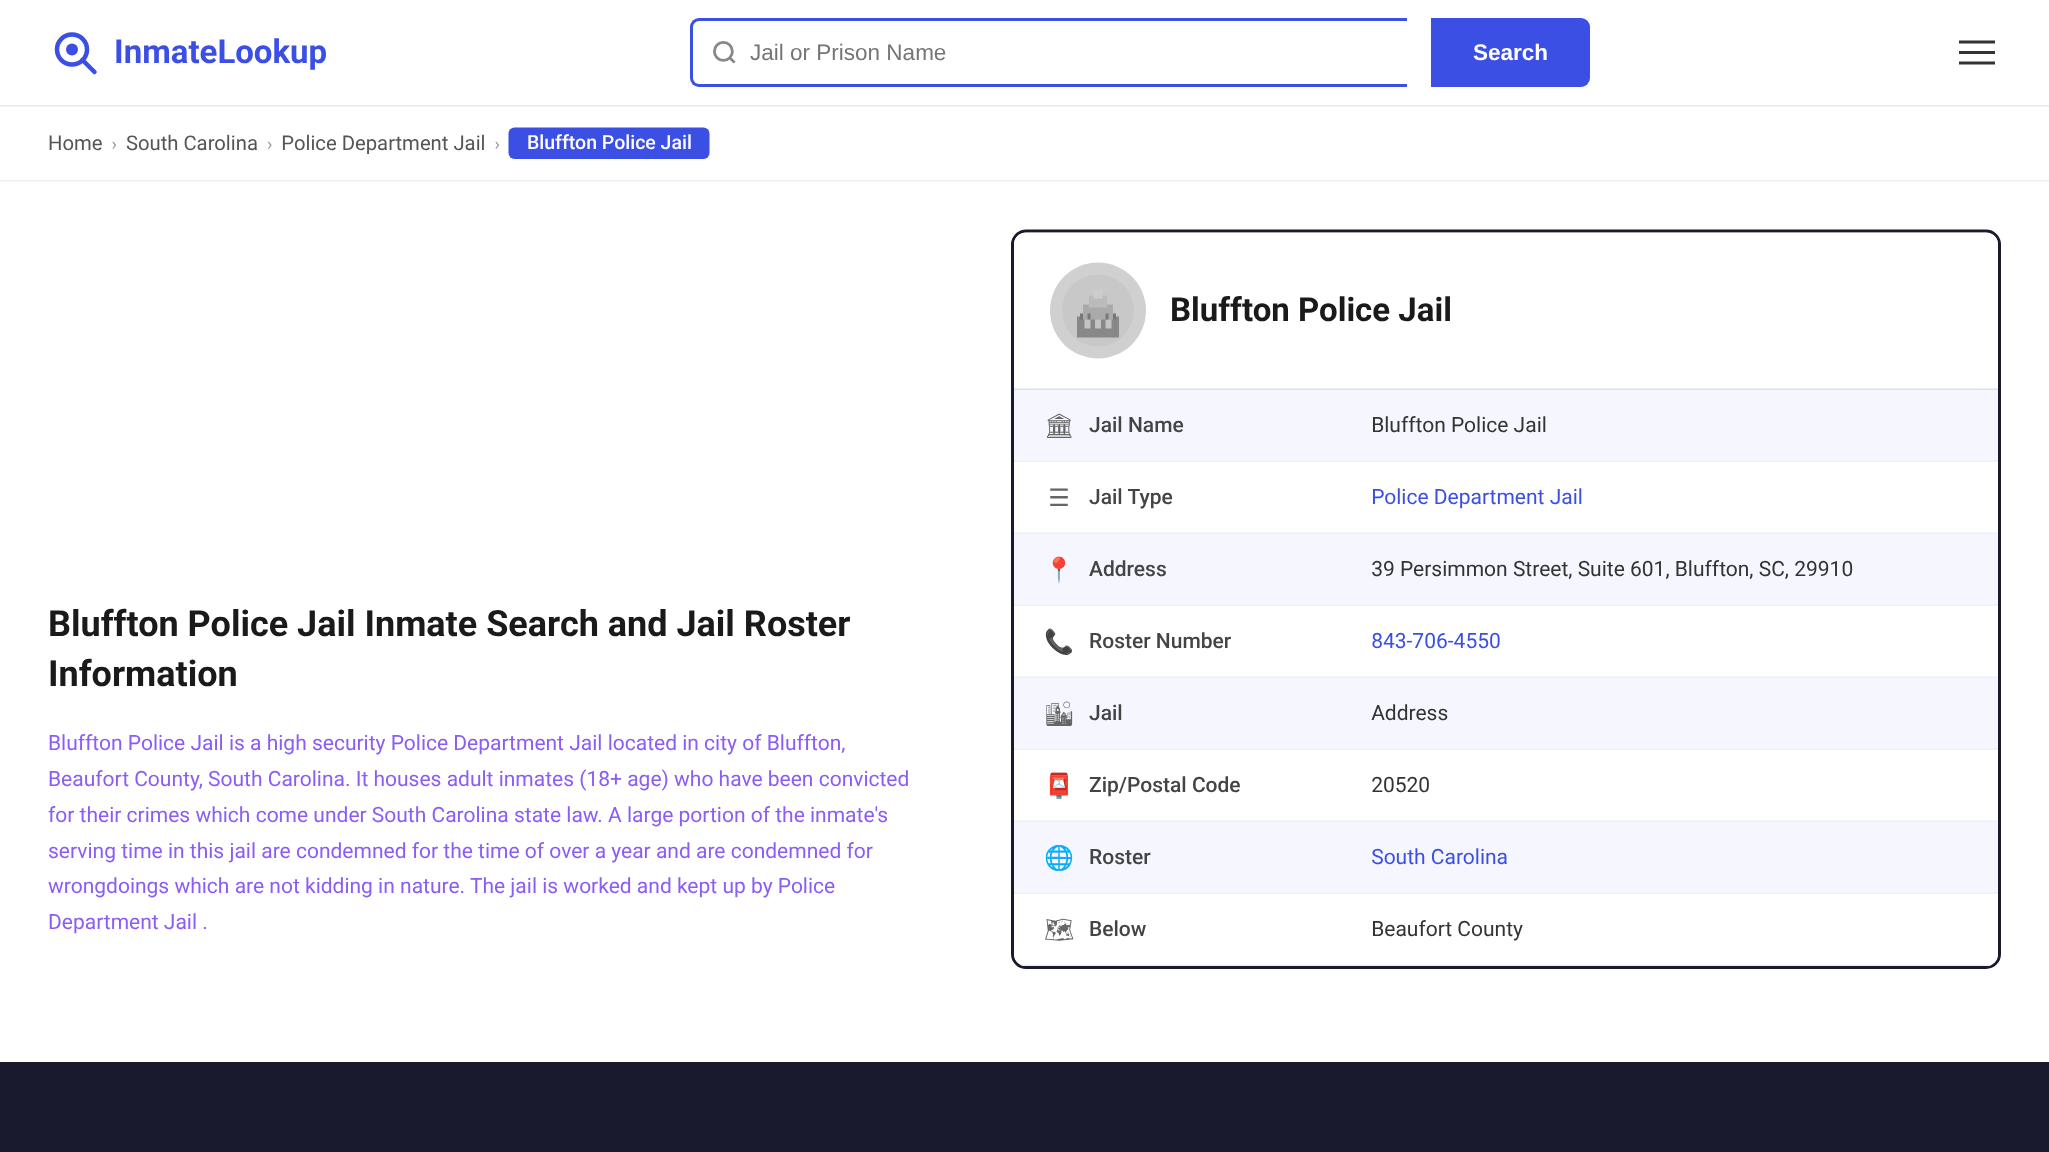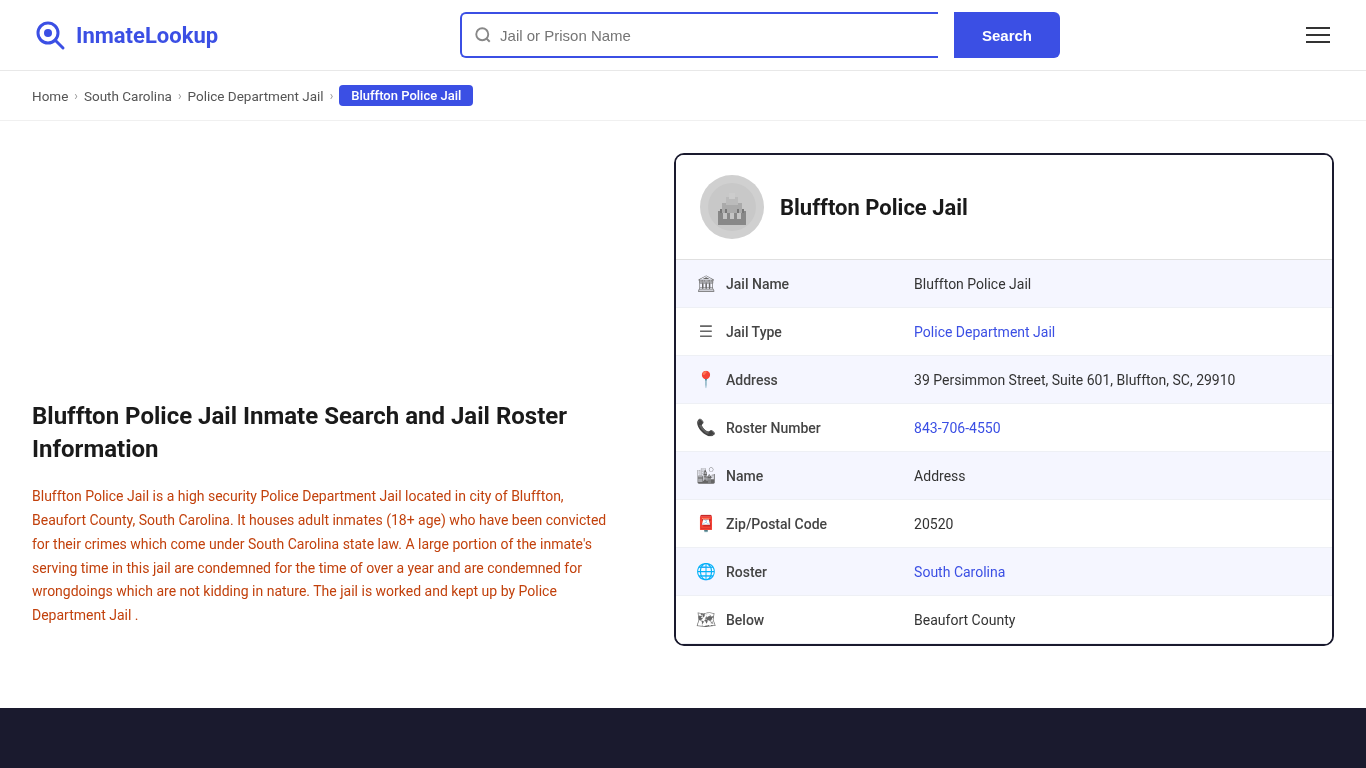--- a/index.html
+++ b/index.html
@@ -137,21 +137,21 @@
     .page-title {
       font-size: 24px;
       font-weight: 700;
       color: #1a1a1a;
       margin-bottom: 20px;
       line-height: 1.35;
     }
     .page-description {
       font-size: 14px;
       line-height: 1.7;
-      color: #c2410c;
+      color: #8b5cf6;
       margin-bottom: 18px;
     }
 
     
     .info-card {
       width: 660px;
       flex-shrink: 0;
       border: 2.5px solid #1a1a2e;
       border-radius: 10px;
       overflow: hidden;
@@ -334,21 +334,21 @@
           <tr>
             <td class="label-cell">
               <span class="row-icon">📞</span>
               <span>Roster Number</span>
             </td>
             <td class="value-cell"><a href="tel:843-706-4550">843-706-4550</a></td>
           </tr>
           <tr>
             <td class="label-cell">
               <span class="row-icon">🏙</span>
-              <span>Name</span>
+              <span>Jail</span>
             </td>
             <td class="value-cell">Address</td>
           </tr>
           <tr>
             <td class="label-cell">
               <span class="row-icon">📮</span>
               <span>Zip/Postal Code</span>
             </td>
             <td class="value-cell">20520</td>
           </tr>

